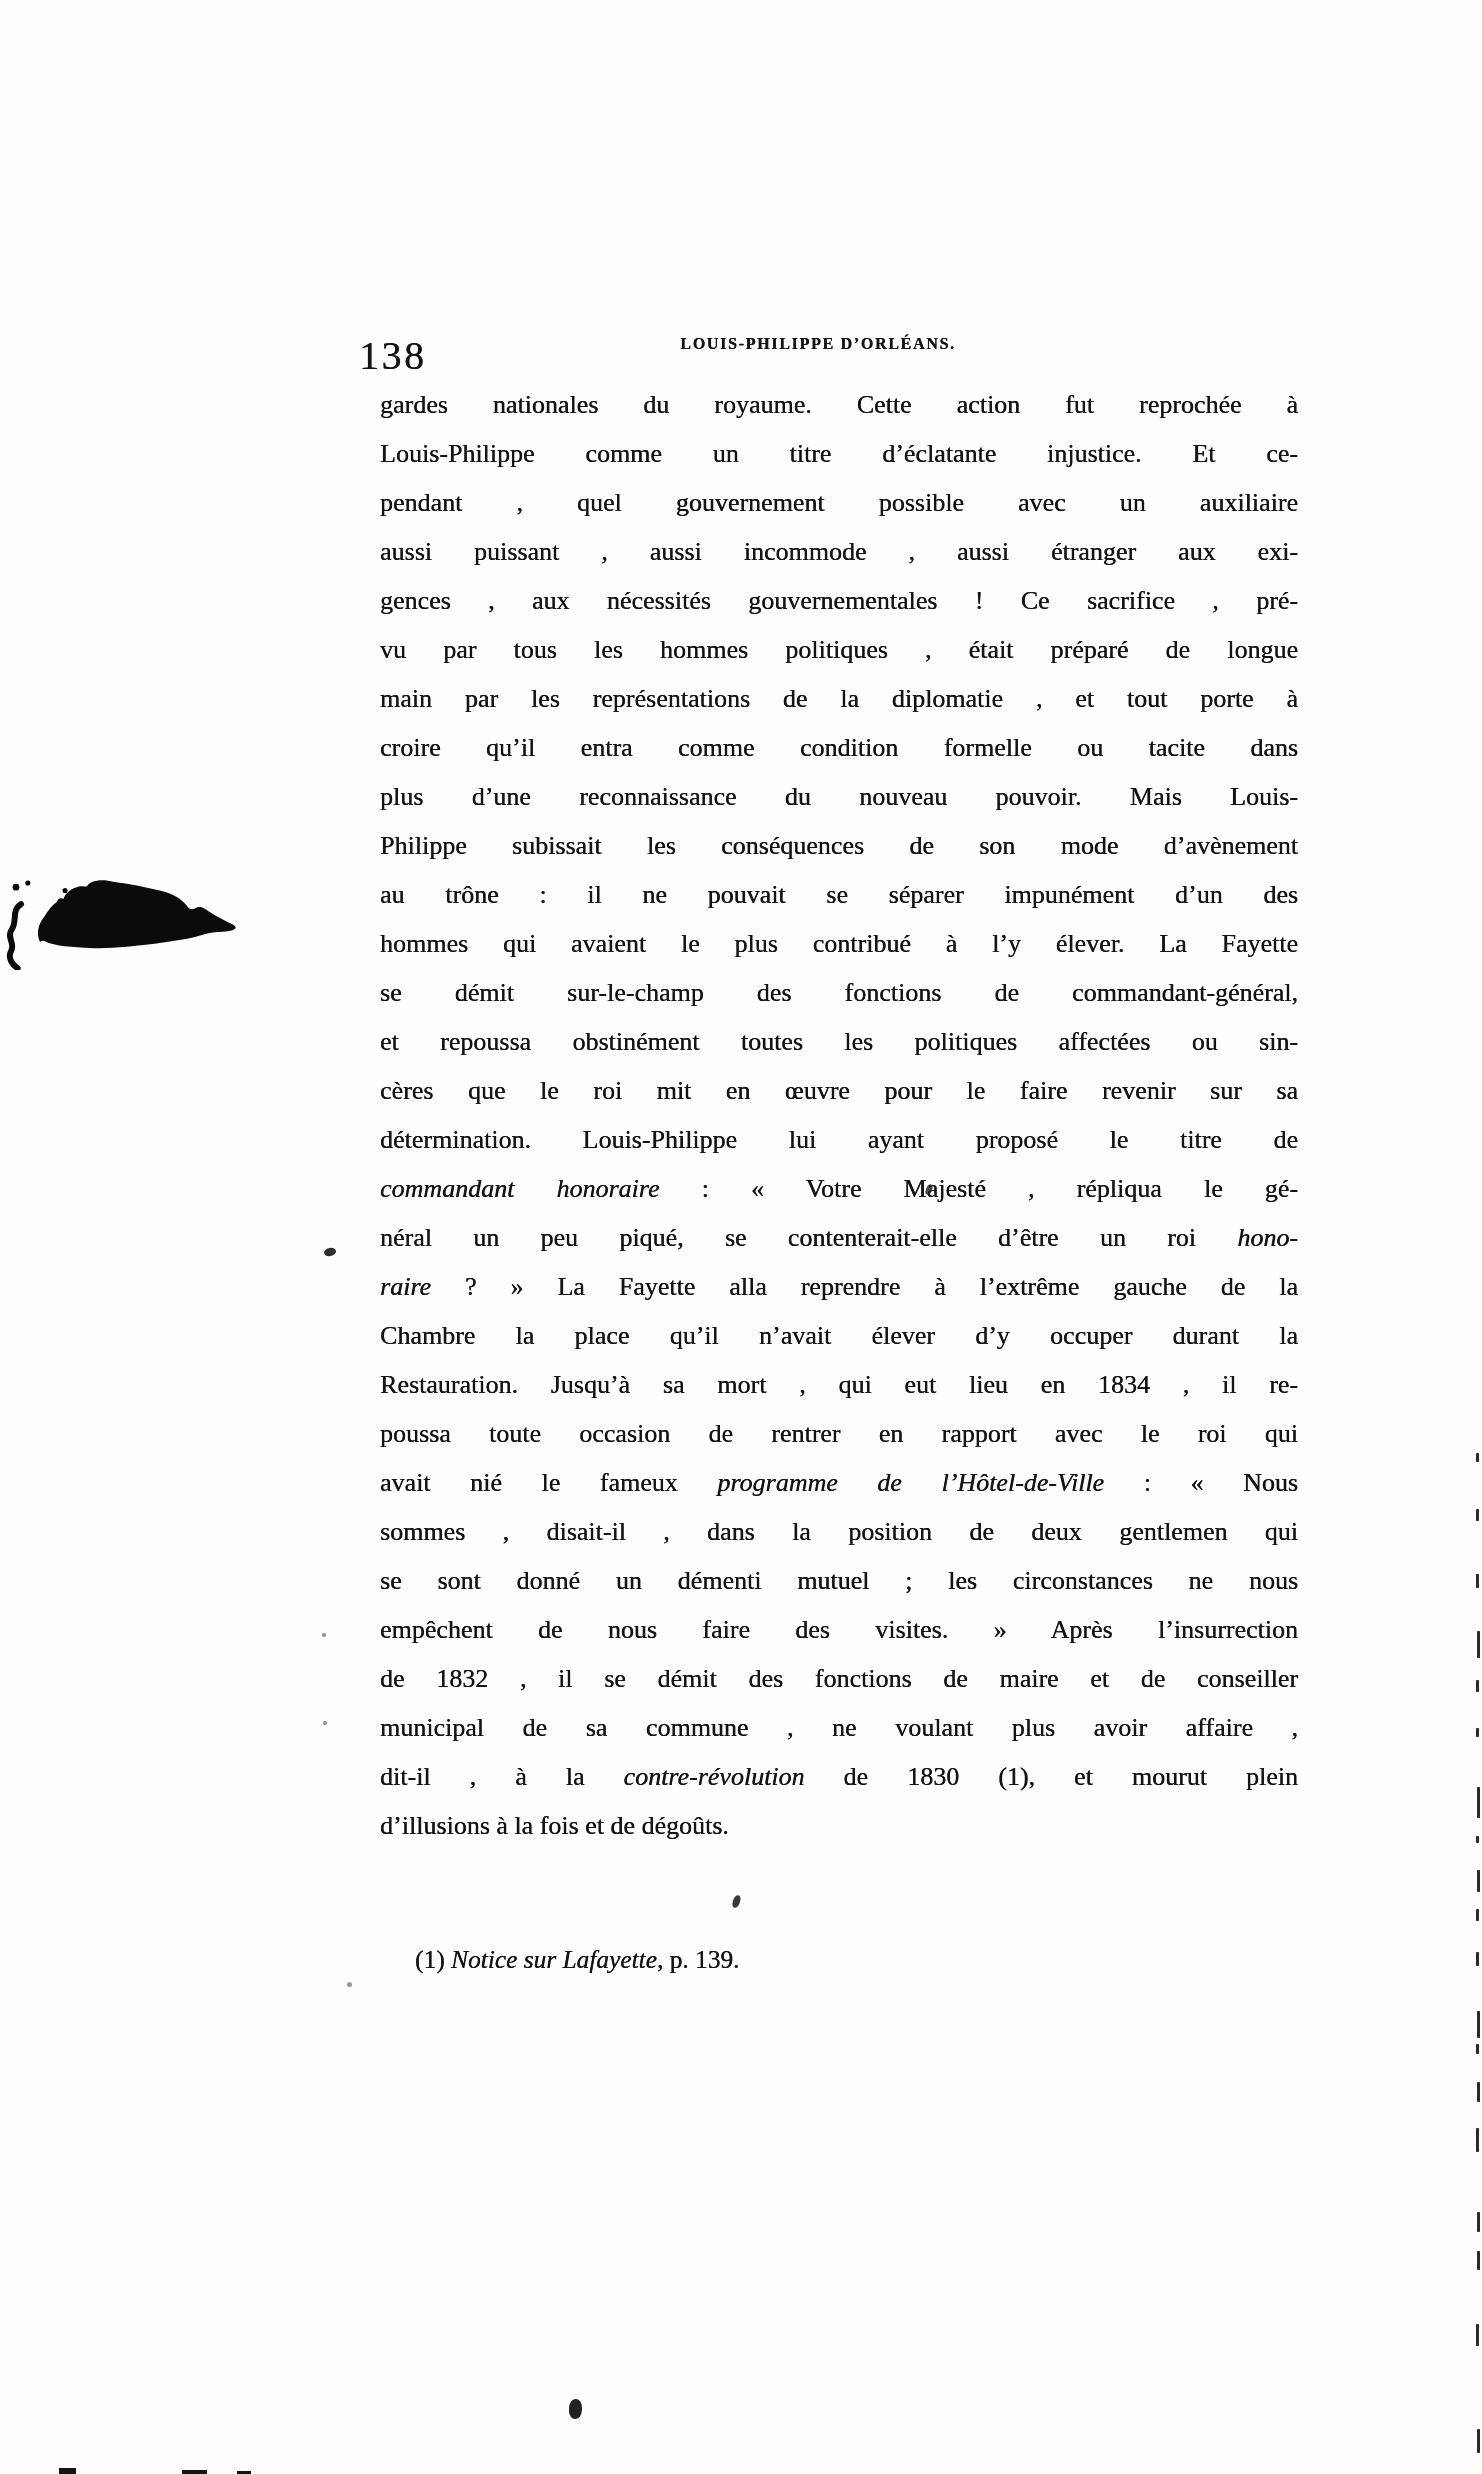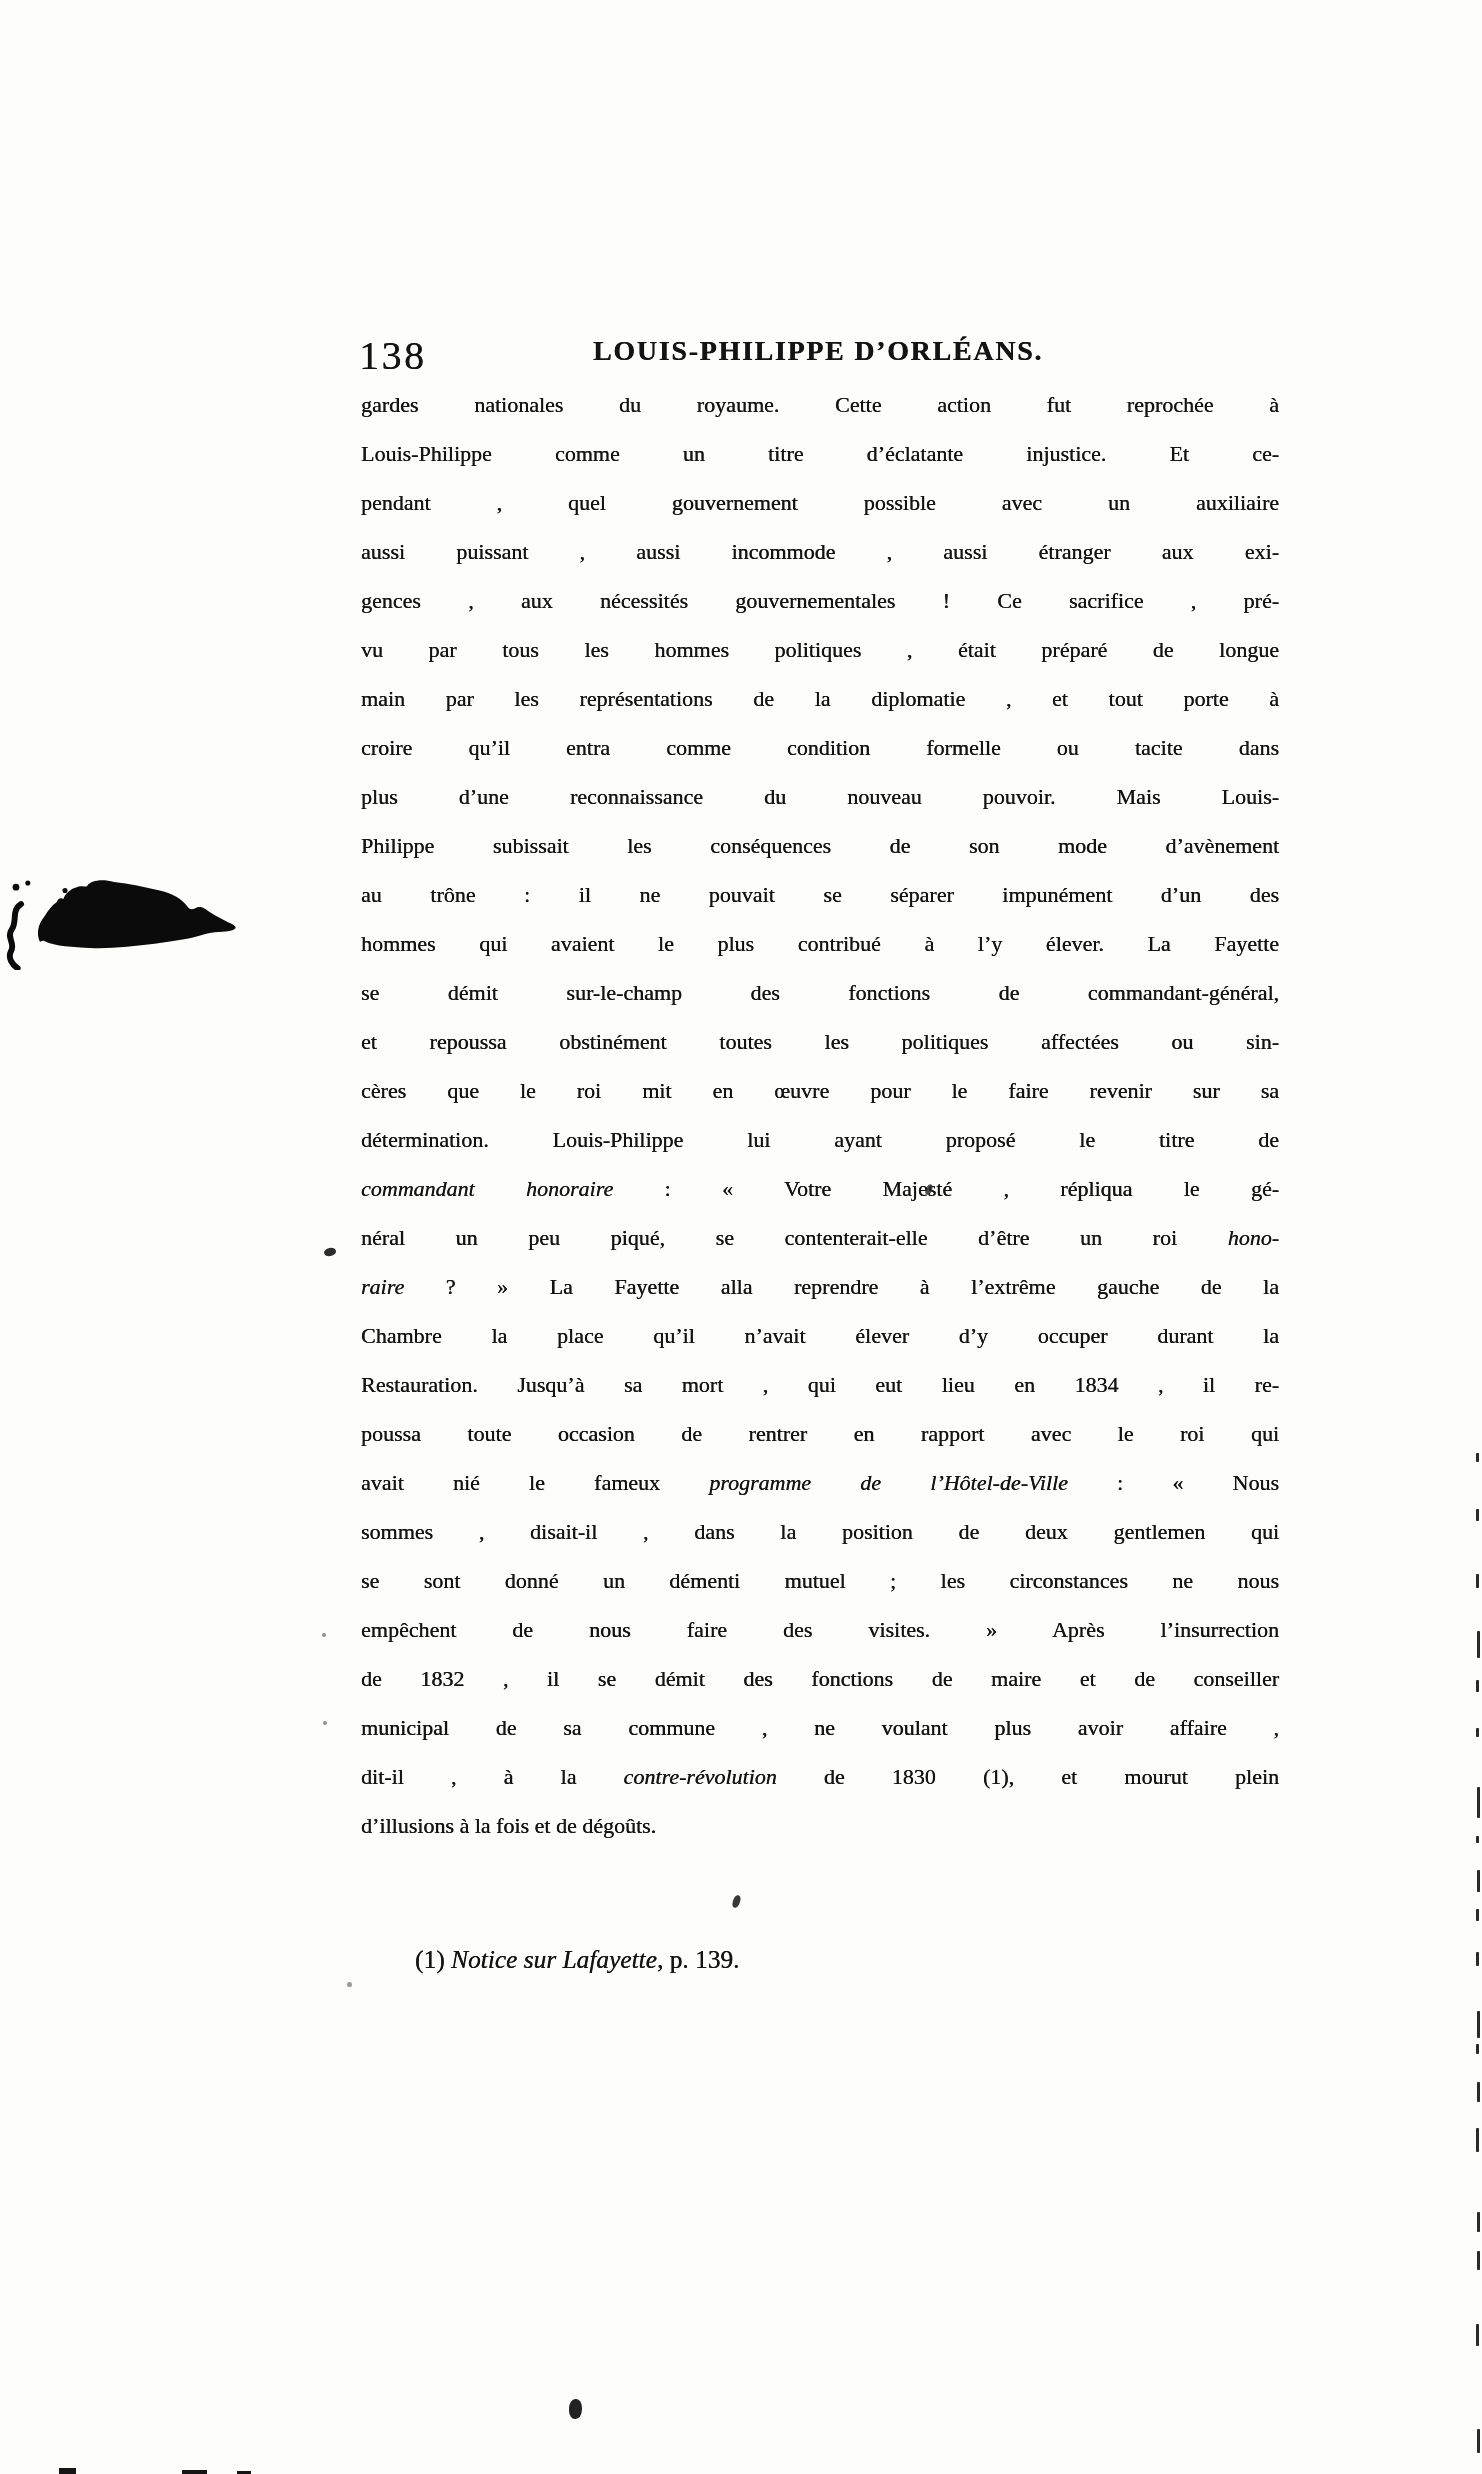--- a/index.html
+++ b/index.html
@@ -20,32 +20,32 @@
     letter-spacing: 2.5px;
     font-weight: 400;
     text-shadow: 0.3px 0 currentColor;
   }
   .running-title {
     position: absolute;
     left: 359px;
     top: 335px;
     width: 918px;
     text-align: center;
-    font-size: 28px;
+    font-size: 16px;
     font-weight: 700;
     letter-spacing: 1.7px;
     white-space: nowrap;
     text-shadow: 0.3px 0 currentColor;
   }
   .body-text {
     position: absolute;
-    left: 361px;
+    left: 380px;
     top: 380px;
     width: 918px;
-    font-size: 22px;
+    font-size: 26px;
     line-height: 49px;
     text-shadow: 0.3px 0 currentColor;
   }
   .body-text .line {
     height: 49px;
     text-align: justify;
     text-align-last: justify;
     white-space: normal;
   }
   .body-text .line.no-just {

